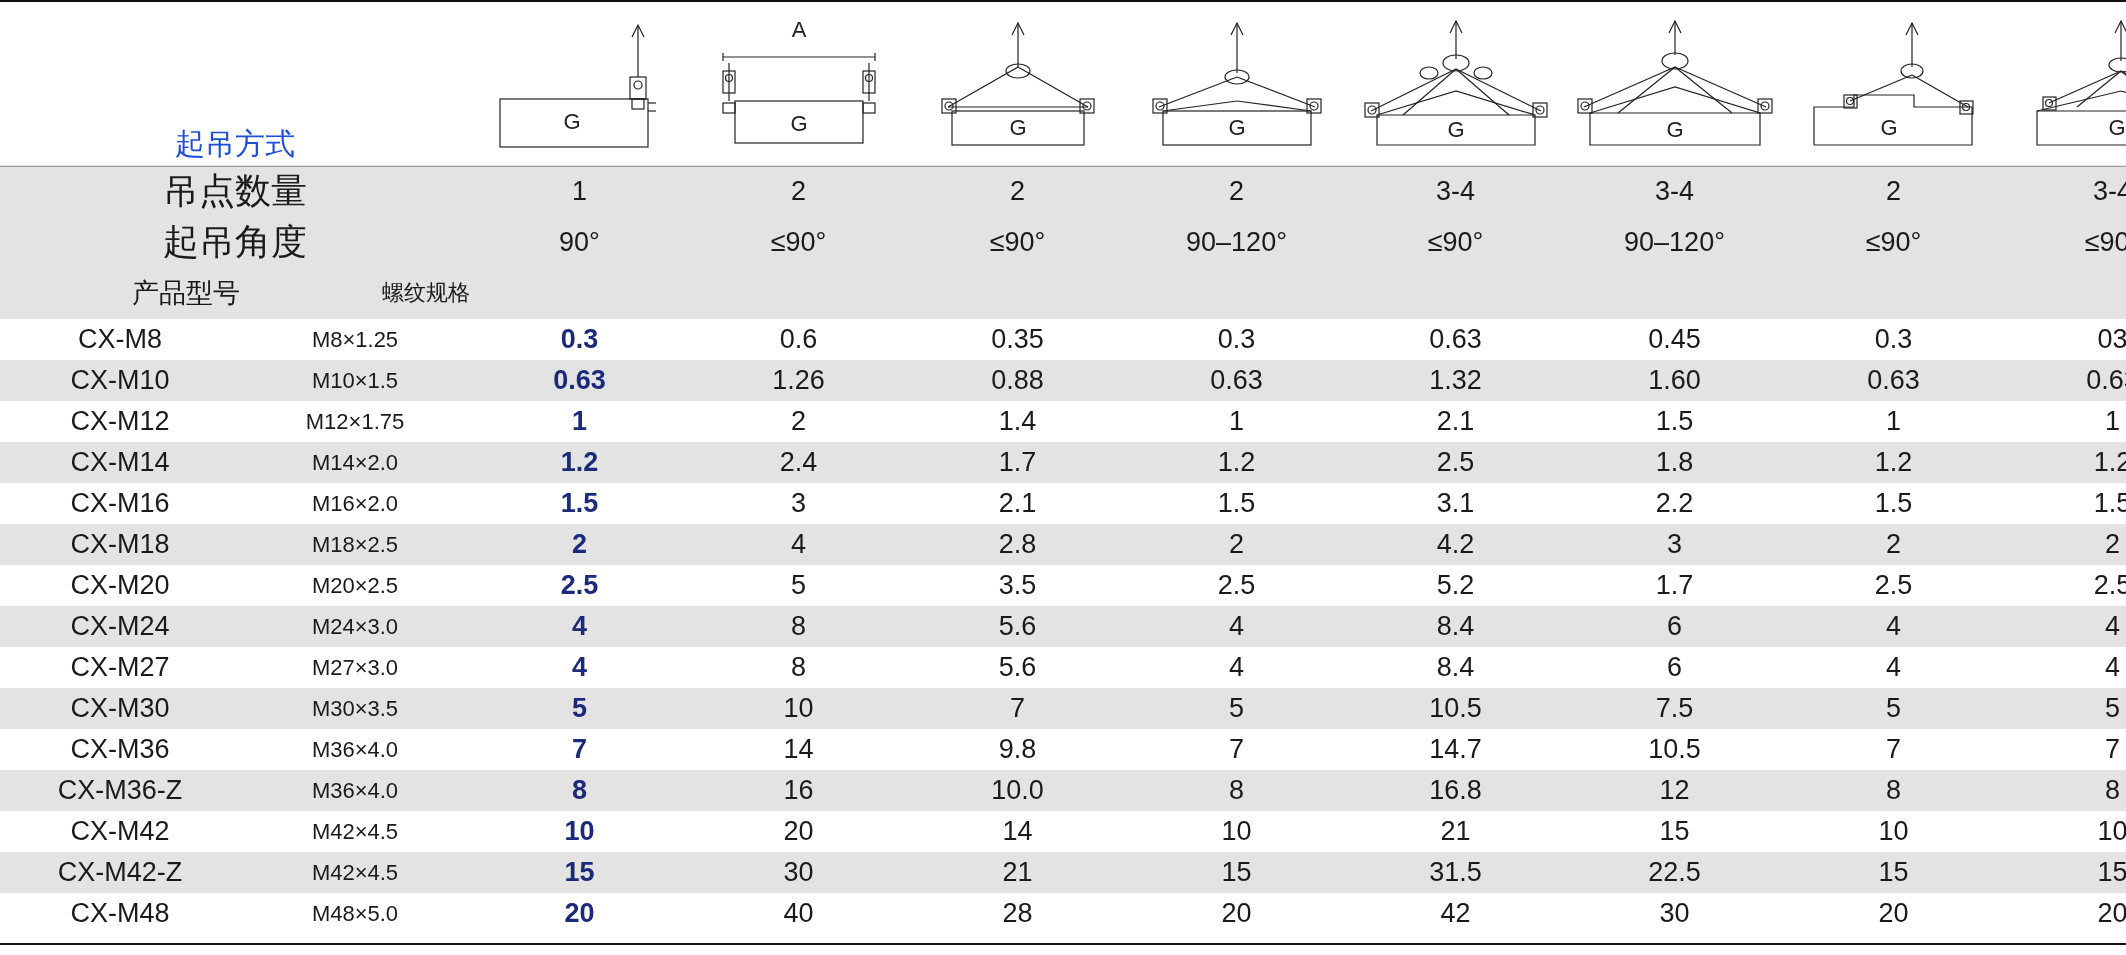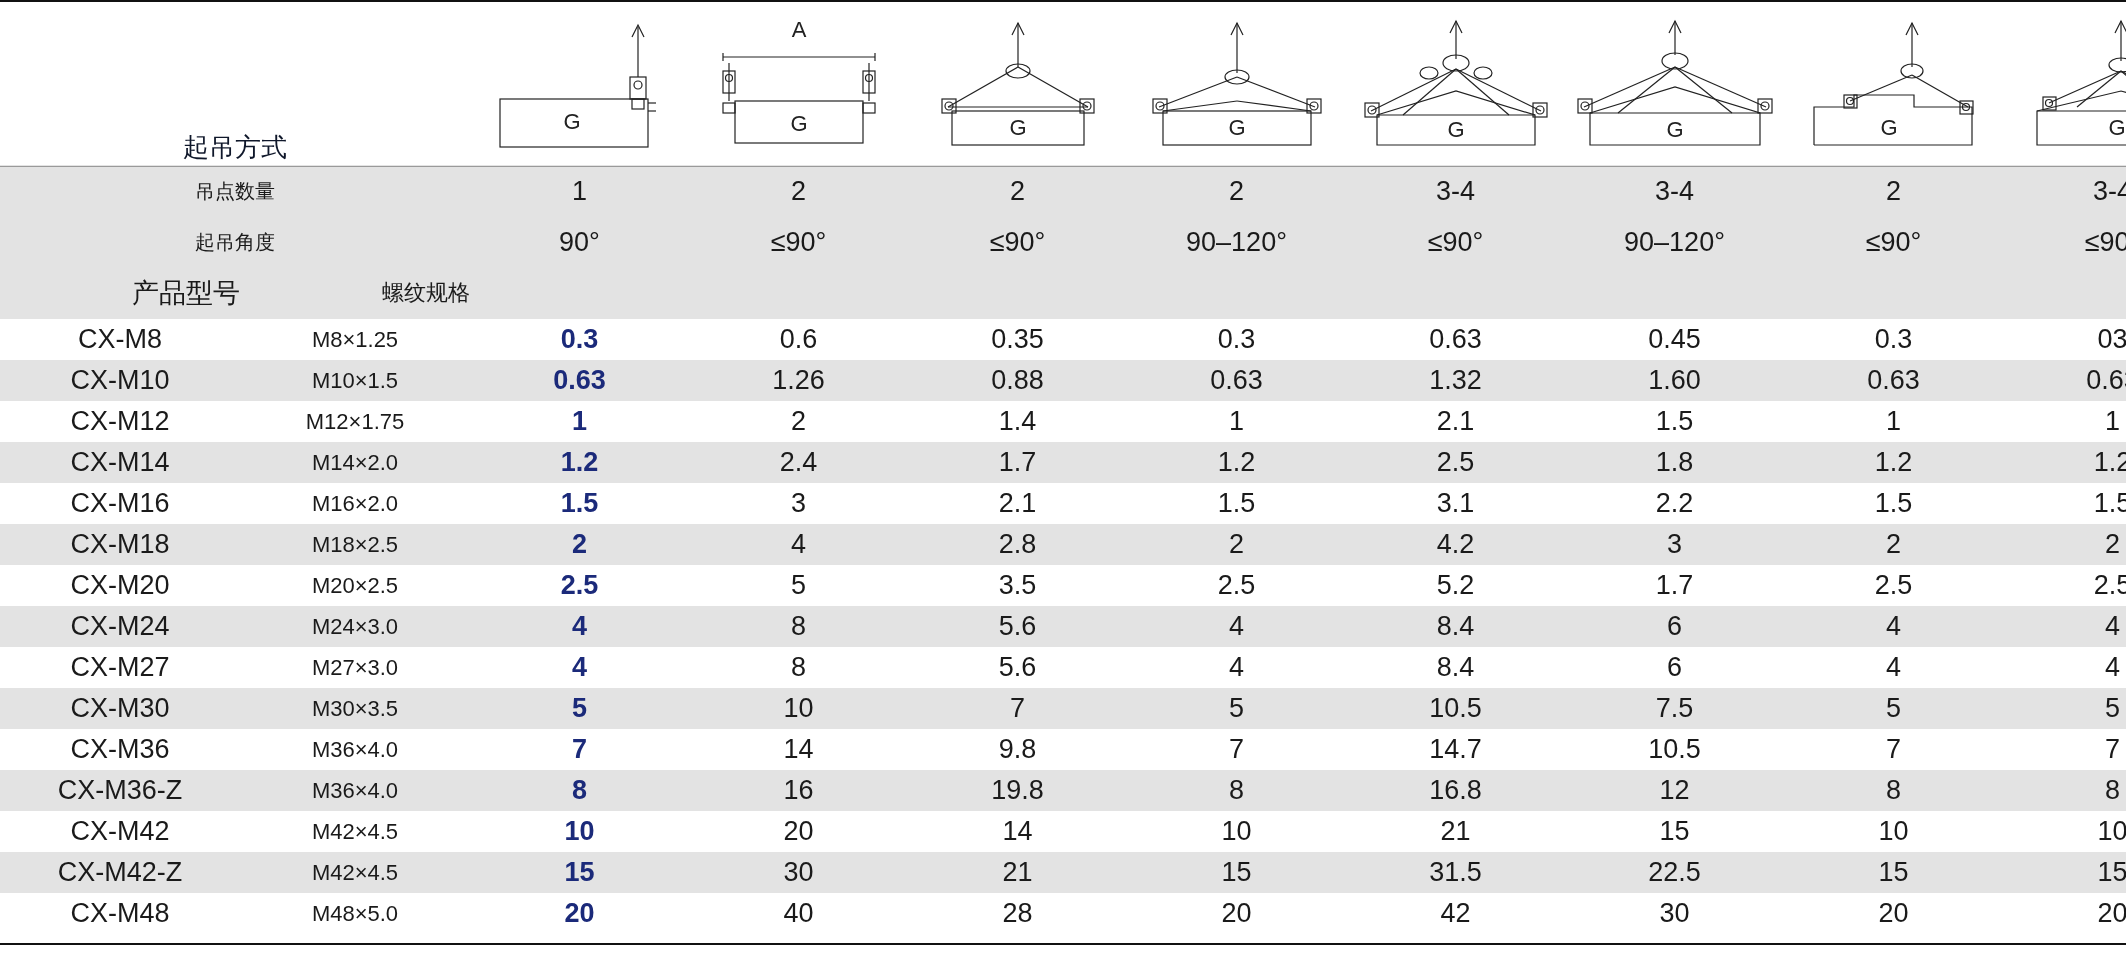--- a/index.html
+++ b/index.html
@@ -26,42 +26,42 @@
 
   
   col.c-model{width:240px;}
   col.c-thread{width:230px;}
   col.c-val{width:219px;}
 
   
   tr.illus-row{height:165px;}
   tr.illus-row td{vertical-align:bottom;}
   .hdr-label{
-    font-size:26px;
-    text-align:center;
-    color:#0f172a;
+    font-size:30px;
+    text-align:center;
+    color:#1d4ed8;
     padding-bottom:96px;
   }
   .illus-cell{
     text-align:center;
     padding-bottom:4px;
   }
   .illus-cell svg{display:block;margin:0 auto;}
 
   
   .band{background:#e3e3e3;}
   .white{background:#ffffff;}
 
   tr.pointrow{height:52px;}
   tr.anglerow{height:50px;}
   tr.subhdr{height:52px;}
   tr.datarow{height:41px;}
 
   .rowlabel{
-    font-size:20px;
+    font-size:36px;
     text-align:center;
     padding-right:26px;
   }
   .rowlabel-left{
     font-size:27px;
     text-align:right;
     padding-left:78px;
   }
   .thread-hdr{
     font-size:22px;
@@ -459,21 +459,21 @@
           <td class="val">14.7</td>
           <td class="val">10.5</td>
           <td class="val">7</td>
           <td class="val">7</td>
         </tr>
         <tr class="datarow band">
           <td class="model-cell">CX-M36-Z</td>
           <td class="thread-cell">M36×4.0</td>
           <td class="val first">8</td>
           <td class="val">16</td>
-          <td class="val">19.8</td>
+          <td class="val">10.0</td>
           <td class="val">8</td>
           <td class="val">16.8</td>
           <td class="val">12</td>
           <td class="val">8</td>
           <td class="val">8</td>
         </tr>
         <tr class="datarow white">
           <td class="model-cell">CX-M42</td>
           <td class="thread-cell">M42×4.5</td>
           <td class="val first">10</td>

